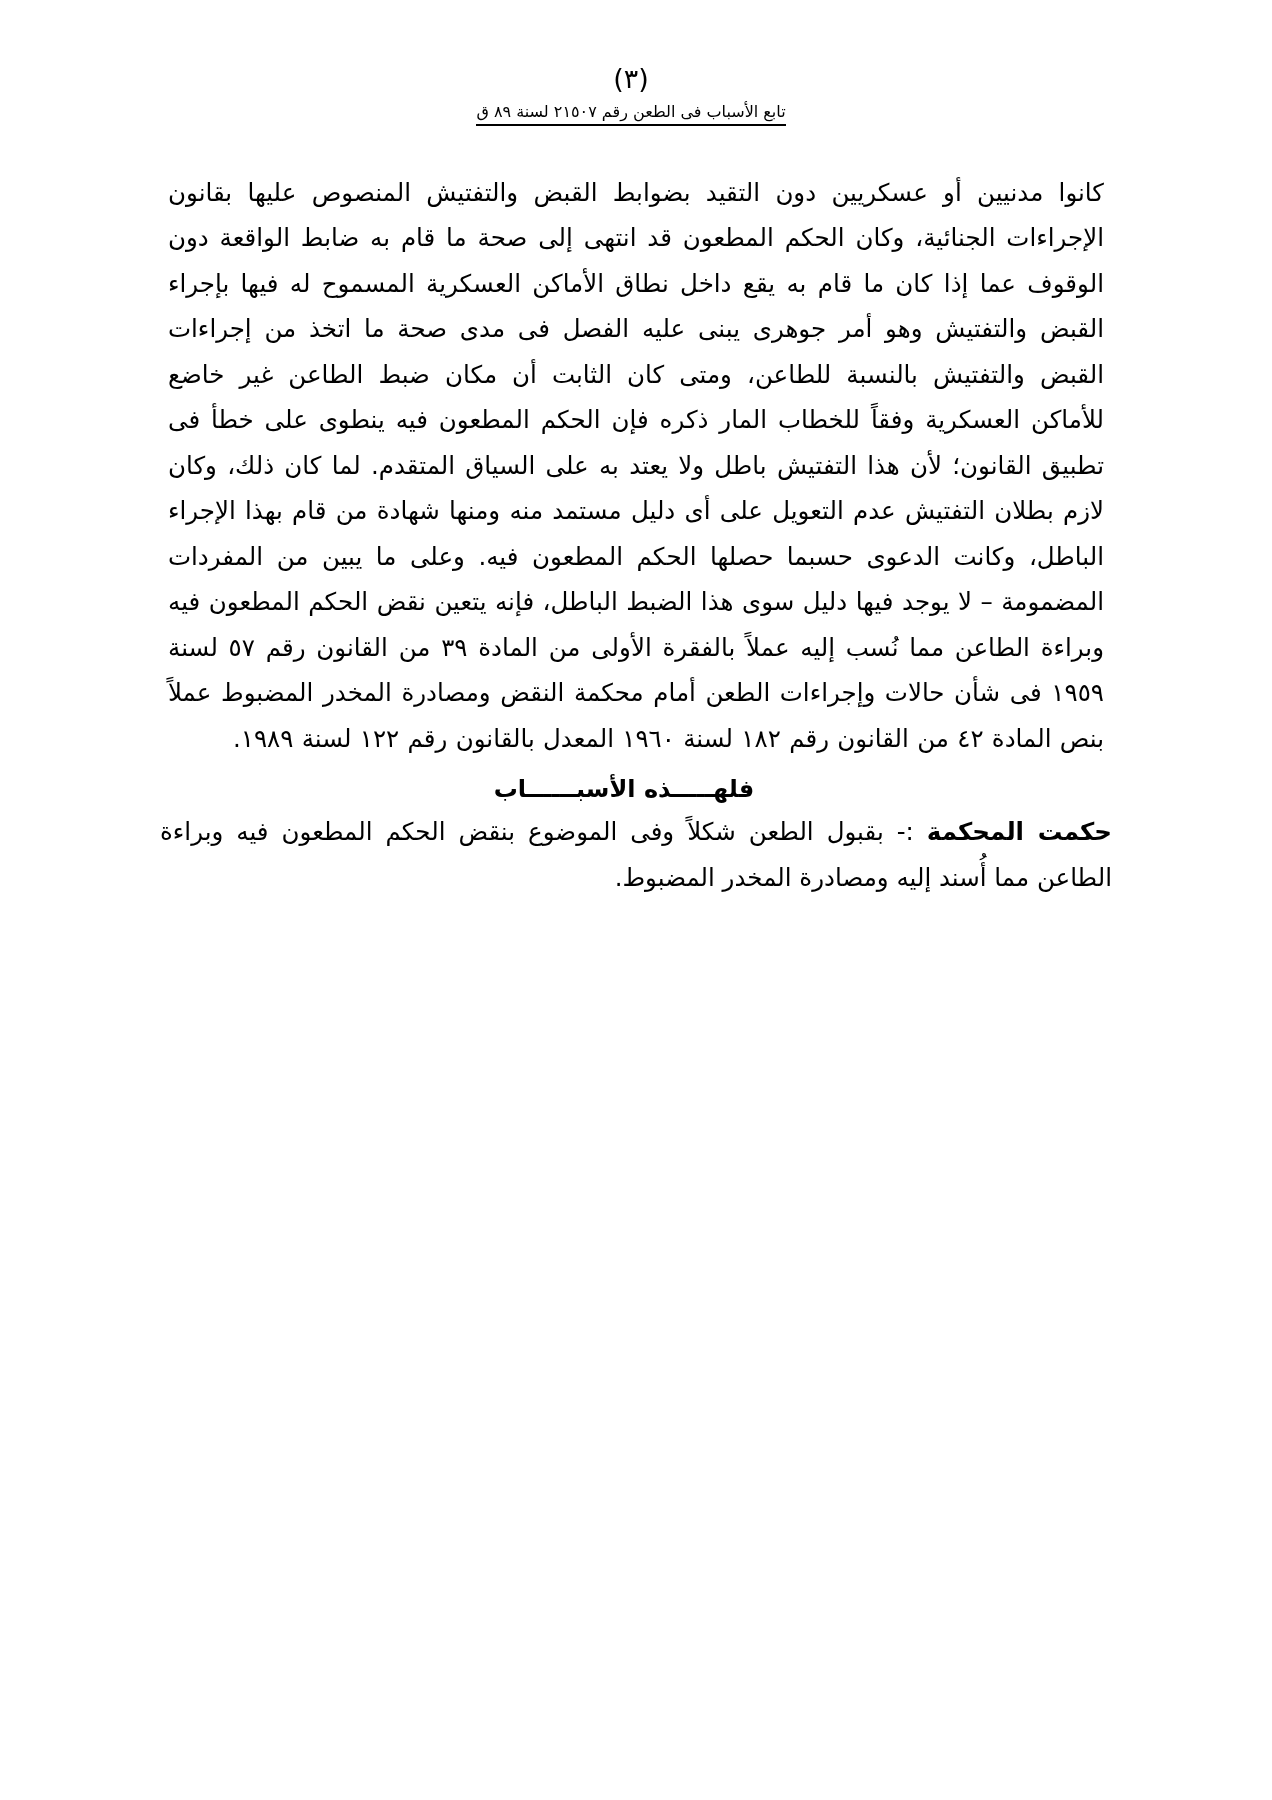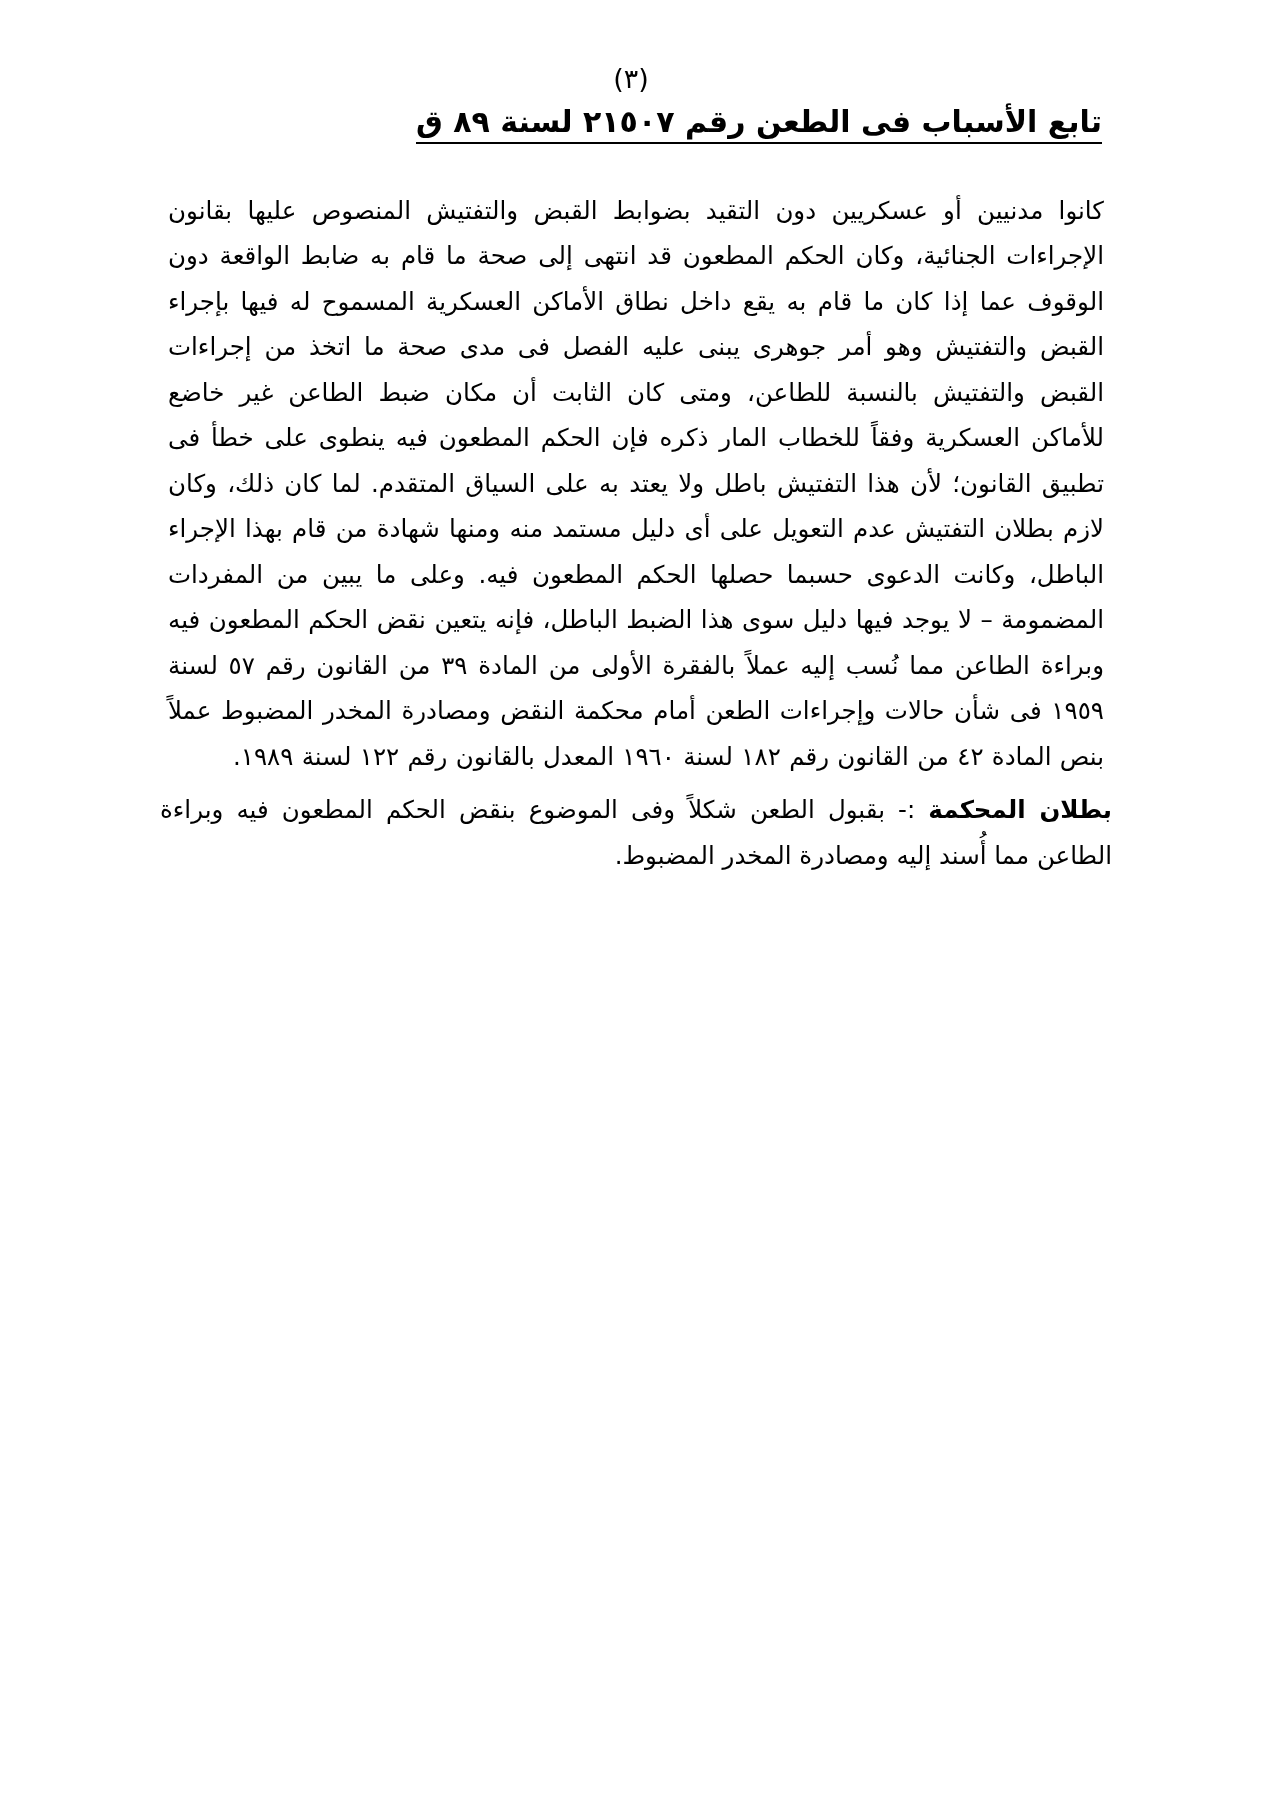--- a/index.html
+++ b/index.html
@@ -26,22 +26,23 @@
   .page-number {
     text-align: center;
     font-size: 27px;
     line-height: 1.25;
     letter-spacing: 0px;
     margin: 0 0 6px 0;
     padding-right: 10px;
     direction: rtl;
   }
   .doc-header {
-    font-size: 30px;
-    font-weight: bold;
+    text-align: center;
+    font-size: 16px;
+    font-weight: normal;
     line-height: 1.3;
     margin: 0 0 44px 0;
     padding-right: 10px;
     direction: rtl;
   }
   .doc-header .hdr-text {
     display: inline-block;
     border-bottom: 2px solid #000;
     padding-bottom: 1px;
   }
@@ -79,17 +80,18 @@
 
 <div class="page">
   <div class="content">
 
     <div class="page-number">(٣)</div>
 
     <div class="doc-header"><span class="hdr-text">تابع الأسباب فى الطعن رقم ٢١٥٠٧ لسنة ٨٩ ق</span></div>
 
     <p class="body-paragraph">كانوا مدنيين أو عسكريين دون التقيد بضوابط القبض والتفتيش المنصوص عليها بقانون الإجراءات الجنائية، وكان الحكم المطعون قد انتهى إلى صحة ما قام به ضابط الواقعة دون الوقوف عما إذا كان ما قام به يقع داخل نطاق الأماكن العسكرية المسموح له فيها بإجراء القبض والتفتيش وهو أمر جوهرى يبنى عليه الفصل فى مدى صحة ما اتخذ من إجراءات القبض والتفتيش بالنسبة للطاعن، ومتى كان الثابت أن مكان ضبط الطاعن غير خاضع للأماكن العسكرية وفقاً للخطاب المار ذكره فإن الحكم المطعون فيه ينطوى على خطأ فى تطبيق القانون؛ لأن هذا التفتيش باطل ولا يعتد به على السياق المتقدم. لما كان ذلك، وكان لازم بطلان التفتيش عدم التعويل على أى دليل مستمد منه ومنها شهادة من قام بهذا الإجراء الباطل، وكانت الدعوى حسبما حصلها الحكم المطعون فيه. وعلى ما يبين من المفردات المضمومة – لا يوجد فيها دليل سوى هذا الضبط الباطل، فإنه يتعين نقض الحكم المطعون فيه وبراءة الطاعن مما نُسب إليه عملاً بالفقرة الأولى من المادة ٣٩ من القانون رقم ٥٧ لسنة ١٩٥٩ فى شأن حالات وإجراءات الطعن أمام محكمة النقض ومصادرة المخدر المضبوط عملاً بنص المادة ٤٢ من القانون رقم ١٨٢ لسنة ١٩٦٠ المعدل بالقانون رقم ١٢٢ لسنة ١٩٨٩.</p>
 
+    <div class="section-heading">فلهـــــذه الأسبــــــاب</div>
 
-    <p class="ruling-paragraph"><span class="court-label">بطلان المحكمة</span><span> :- بقبول الطعن شكلاً وفى الموضوع بنقض الحكم المطعون فيه وبراءة الطاعن مما أُسند إليه ومصادرة المخدر المضبوط.</span></p>
+    <p class="ruling-paragraph"><span class="court-label">حكمت المحكمة</span><span> :- بقبول الطعن شكلاً وفى الموضوع بنقض الحكم المطعون فيه وبراءة الطاعن مما أُسند إليه ومصادرة المخدر المضبوط.</span></p>
 
   </div>
 </div>
 
 </body></html>

